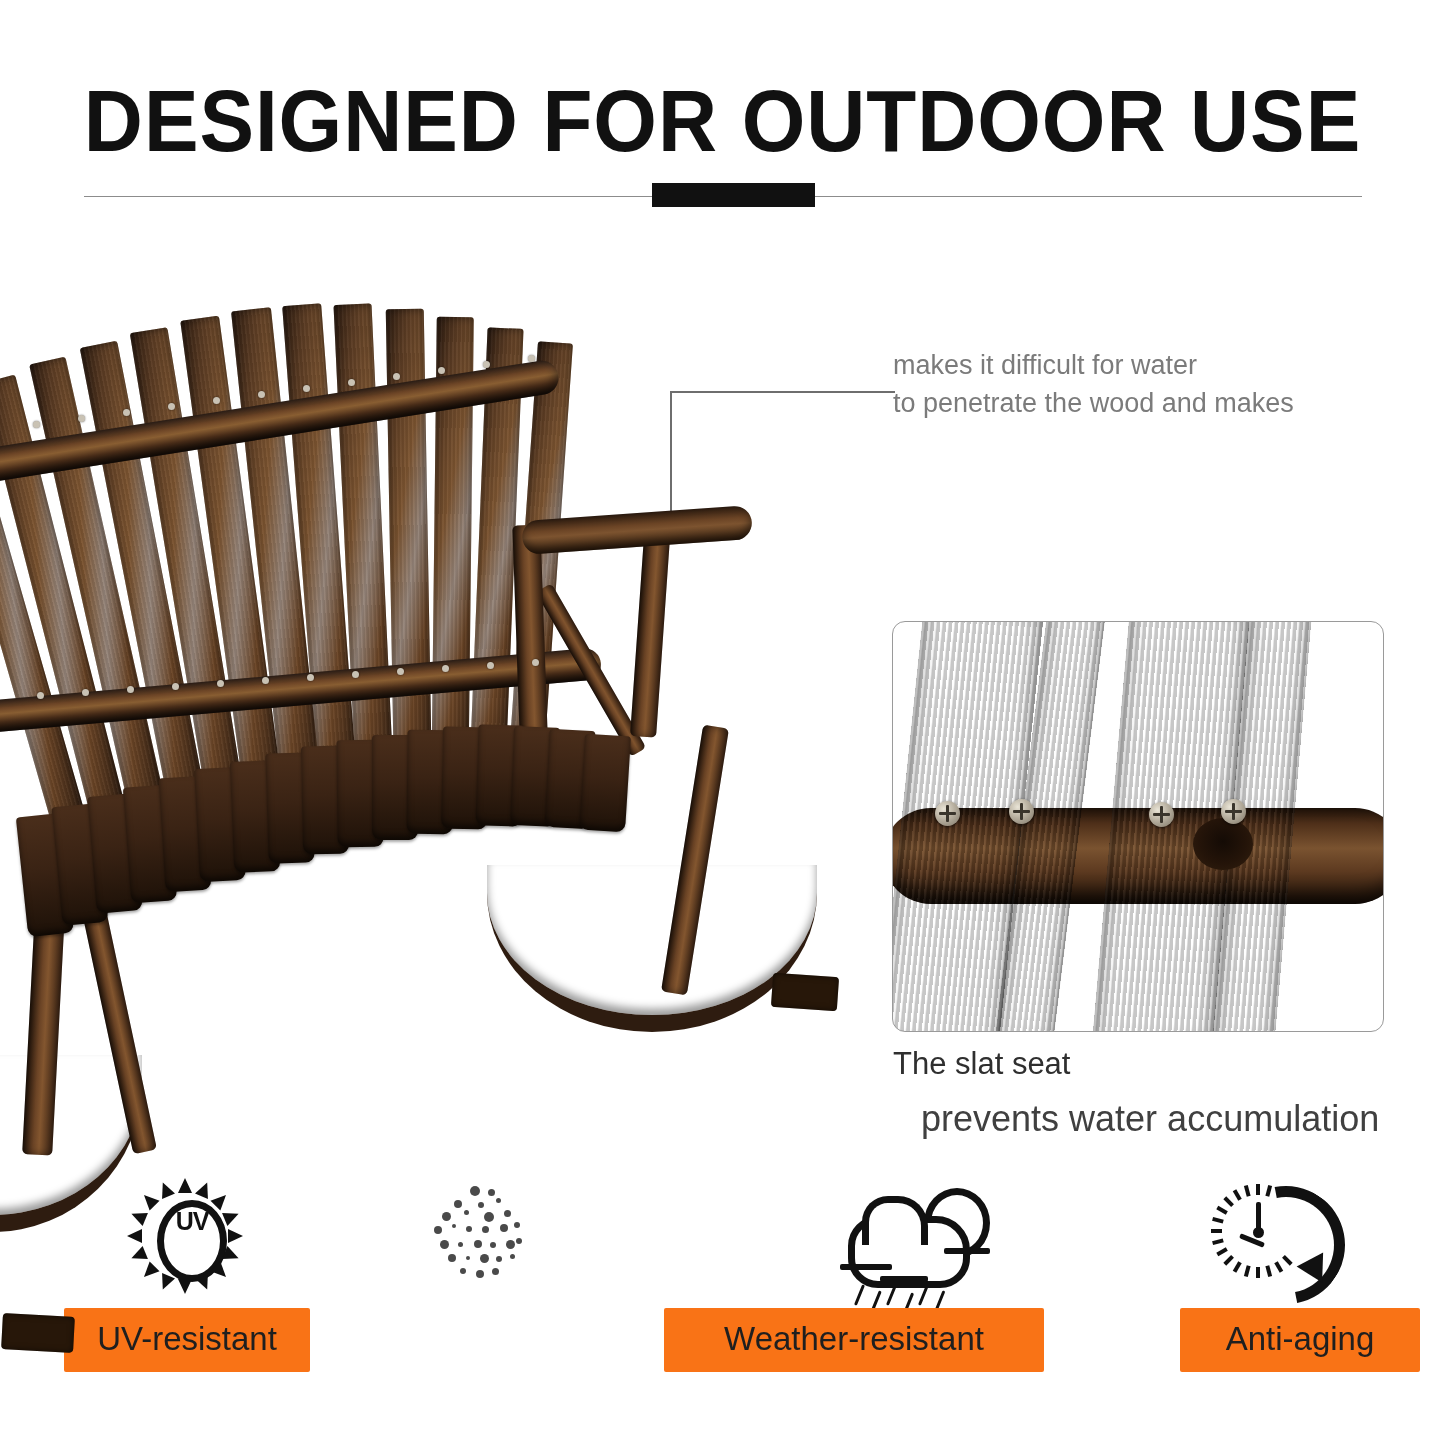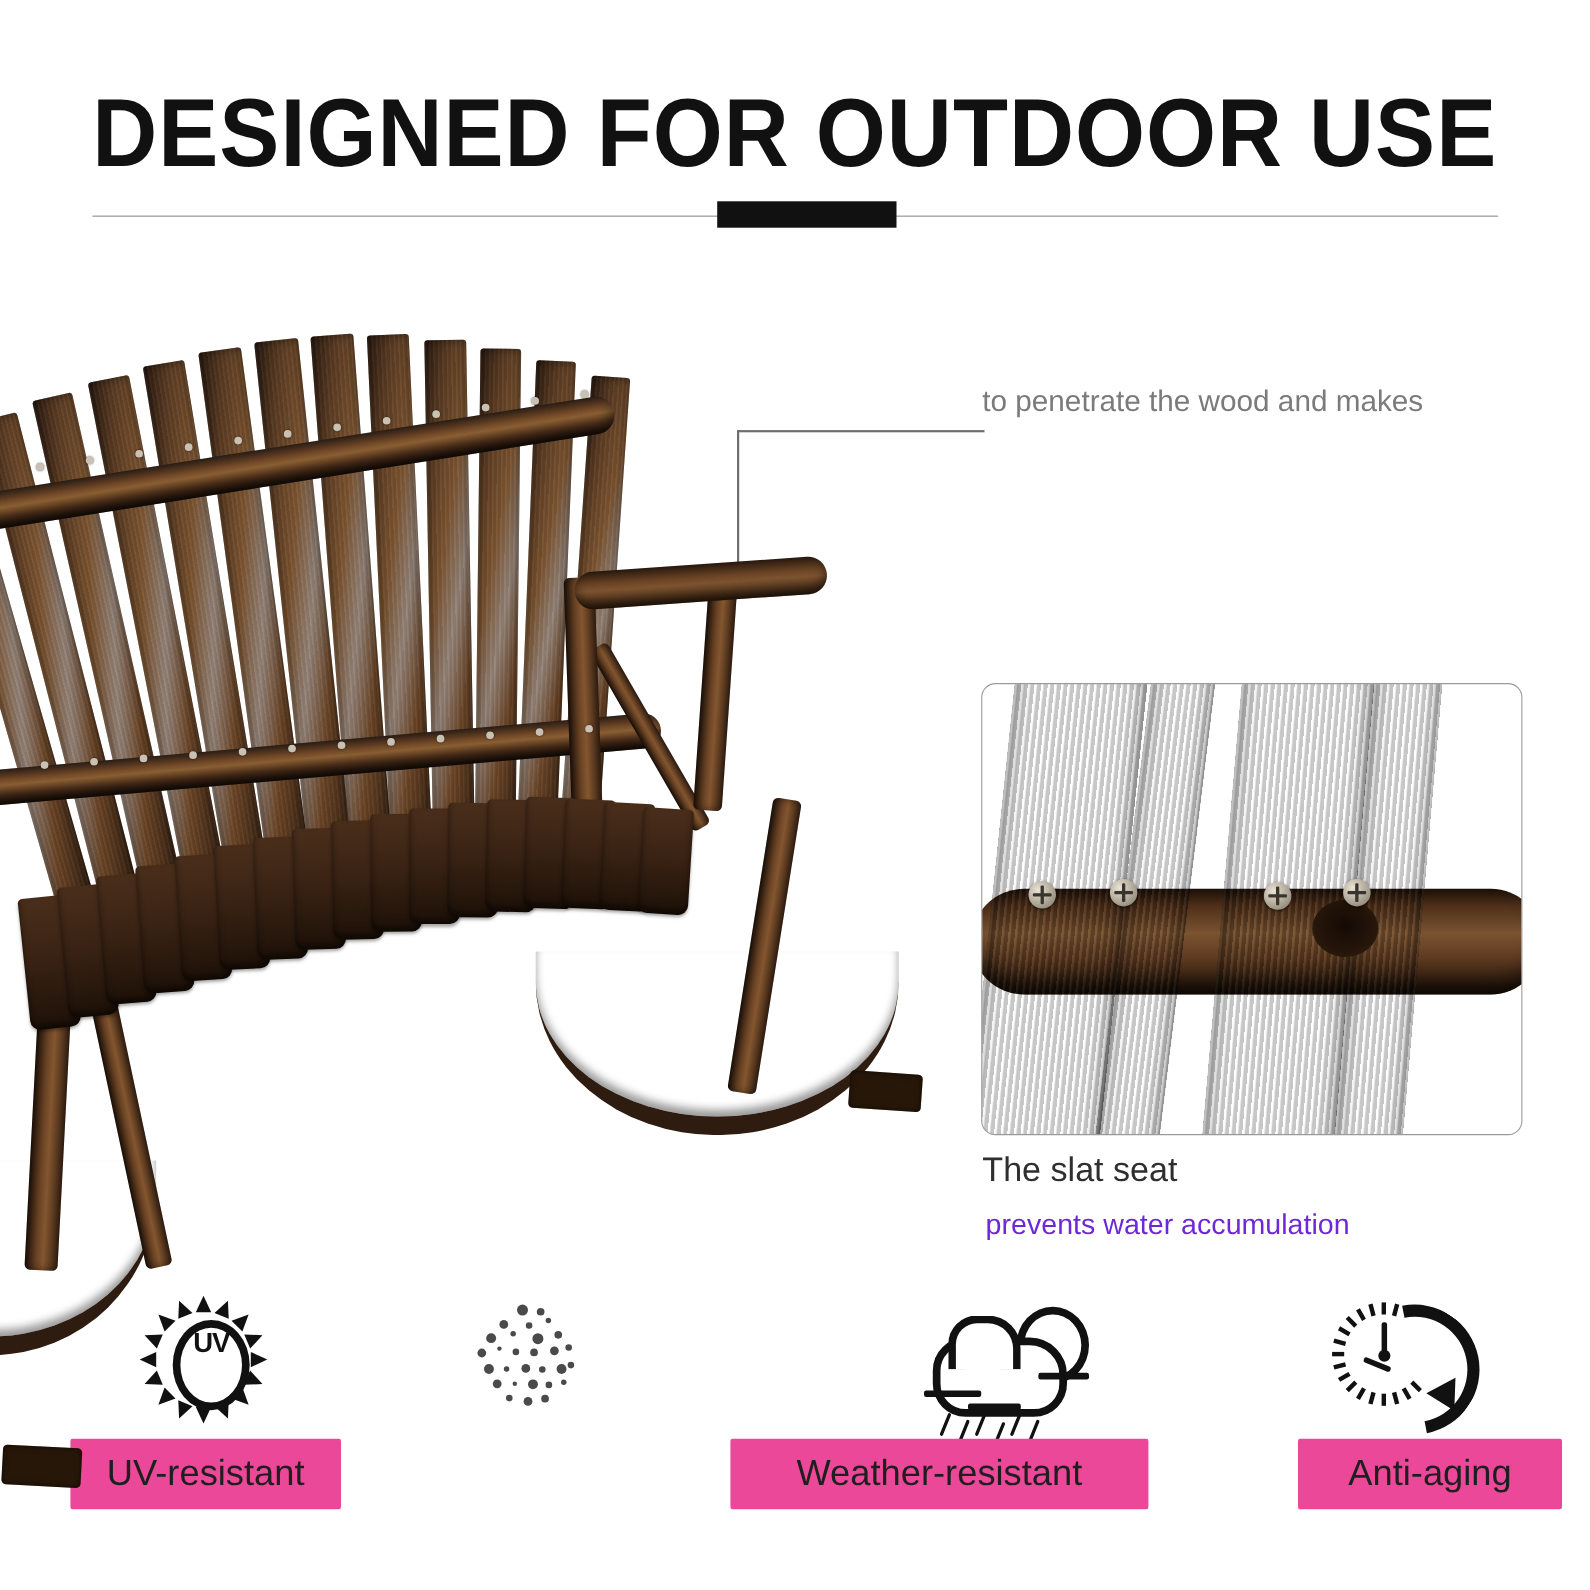--- a/index.html
+++ b/index.html
@@ -149,29 +149,29 @@
   .d-screw::after{left:4px;top:11px;width:17px;height:3px;}
   .d-knot{
     position:absolute;width:60px;height:52px;border-radius:50%;
     background:radial-gradient(ellipse at 50% 45%,#140b05 0%,#241409 55%,#33200f 100%);
     z-index:5;
   }
 
   
   .detail-caption{position:absolute;left:893px;top:1046px;width:520px;}
   .caption-title{font-size:31px;color:#2f2f2f;}
-  .caption-sub{margin-top:16px;margin-left:3px;font-size:26px;color:#6d28d9;}
+  .caption-sub{margin-top:16px;margin-left:28px;font-size:36px;color:#404040;}
 
   
   .features{position:absolute;left:0;top:1180px;width:1445px;height:230px;}
   .feature{position:absolute;top:0;}
   .feature-icon{position:relative;height:112px;}
   .chip{
     position:absolute;top:128px;
-    background:#ec4899;border-radius:2px;
+    background:#f97316;border-radius:2px;
     font-size:33px;color:#1f1f1f;
     padding:12px 18px 14px;
     white-space:nowrap;text-align:center;
   }
 
   
   .uv-wrap{position:absolute;left:0;top:0;width:120px;height:112px;}
   .uv-circle{
     position:absolute;left:32px;top:20px;width:56px;height:68px;
     border:7px solid #111;border-radius:50%;
@@ -313,20 +313,21 @@
   </div>
 
   <div class="leader">
     <div class="leader-h"></div>
     <div class="leader-v"></div>
   </div>
   <div class="leader-dot" style="left:661px;top:520px;"></div>
 
   <div class="callout">
     <div class="callout-body">
+      <div>makes it difficult for water</div>
       <div>to penetrate the wood and makes</div>
     </div>
   </div>
 
   <div class="detail-frame">
     <div class="d-rail"></div>
     <div class="d-slat" style="left:8px;width:120px;transform:rotate(6deg);"></div>
     <div class="d-slat" style="left:128px;width:58px;transform:rotate(7deg);"></div>
     <div class="d-slat" style="left:218px;width:120px;transform:rotate(5deg);"></div>
     <div class="d-slat" style="left:338px;width:62px;transform:rotate(5deg);"></div>

